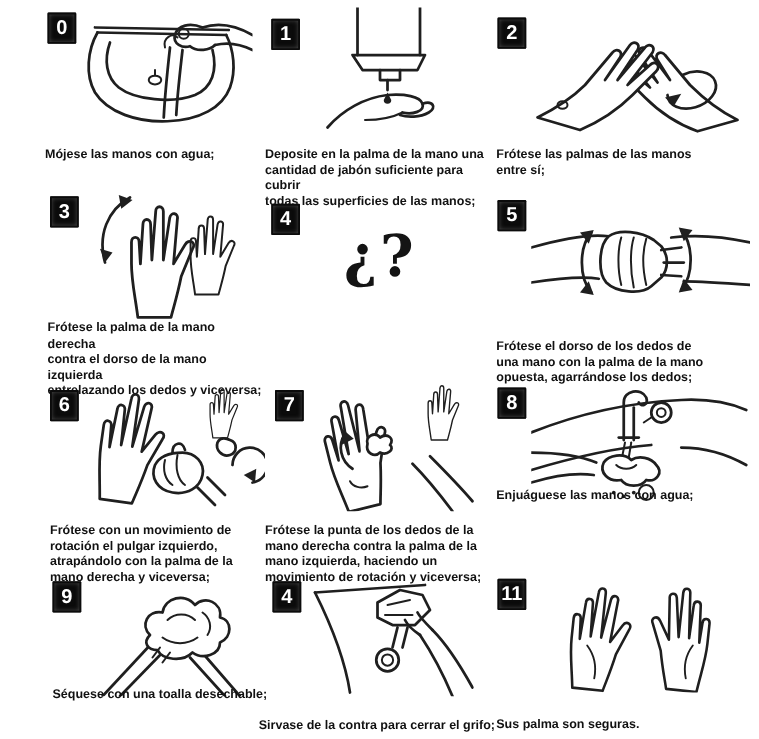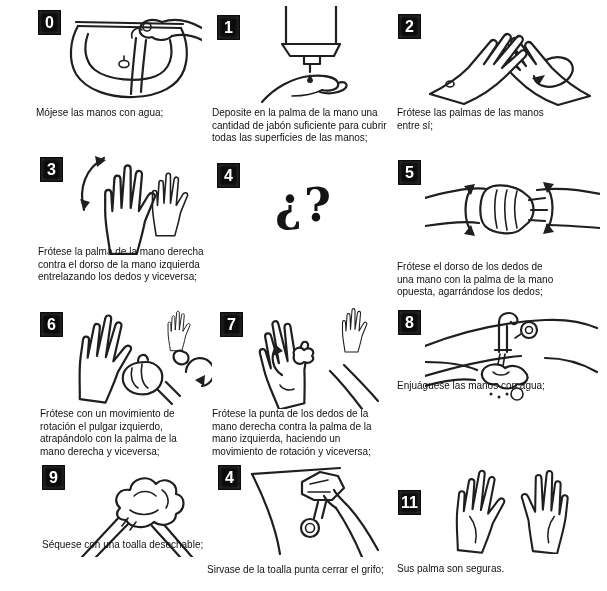--- a/index.html
+++ b/index.html
@@ -3,22 +3,22 @@
 <meta charset="utf-8">
 <style>
   html,body{margin:0;padding:0;background:#fff;}
   .poster{position:relative;width:607px;height:591px;background:#ffffff;overflow:hidden;
           font-family:"Liberation Sans",sans-serif;color:#151515;}
   .cell{position:absolute;}
   .badge{position:absolute;display:inline-flex;align-items:center;justify-content:center;
          background:#0b0b0b;color:#fff;font-weight:bold;font-size:16px;line-height:1;
          min-width:19px;height:25px;padding:0 2px;border-radius:1px;
          box-shadow:inset 0 0 0 1.5px #0b0b0b, inset 0 0 4px 1px #555;}
-  .caption{position:absolute;font-weight:normal;font-size:10px;line-height:12.5px;
-           white-space:pre-line;color:#111;}
+  .caption{position:absolute;font-weight:bold;font-size:10px;line-height:12.5px;
+           white-space:pre-line;color:#111;margin-top:11px;}
   .art{position:absolute;}
   .art svg{display:block;}
   .art svg *{stroke:#1f1f1f;stroke-width:2.2;fill:none;stroke-linecap:round;stroke-linejoin:round;}
   .art svg .solid{fill:#1f1f1f;stroke:none;}
   .art svg .fillw{fill:#ffffff;}
   .art svg .thin{stroke-width:1.6;}
   .qmarks{position:absolute;font-family:"DejaVu Serif",serif;font-weight:600;
           font-size:46px;color:#141414;letter-spacing:2px;}
   .defs{position:absolute;width:0;height:0;overflow:hidden;}
 </style>
@@ -241,25 +241,25 @@
         <path d="M82,40 L78,56"></path>
         <path class="fillw" d="M58,20 L76,10 L94,14 L100,26 L88,38 L70,38 L58,32 Z"></path>
         <path d="M66,22 L84,18" class="thin"></path>
         <path d="M64,30 L86,30" class="thin"></path>
         <path d="M118,95 C110,76 100,58 92,46"></path>
         <path d="M134,88 C124,70 112,52 102,42"></path>
         <path d="M92,46 C86,42 82,38 80,34"></path>
         <path d="M102,42 C96,36 92,32 90,28"></path>
       </svg>
     </div>
-    <div class="caption" style="left:207px;top:564px;width:192px;">Sirvase de la toalla punta cerrar el grifo;</div>
-  </div>
-
-  <div class="cell">
-    <div class="badge" style="left:398px;top:490px;">11</div>
+    <div class="caption" style="left:207px;top:564px;width:192px;">Sirvase de la contra para cerrar el grifo;</div>
+  </div>
+
+  <div class="cell">
+    <div class="badge" style="left:398px;top:463px;">11</div>
     <div class="art" style="left:427px;top:462px;">
       <svg width="170" height="92" viewBox="0 0 170 98">
         <use href="#hand" transform="translate(18,2) rotate(6 32 48)"></use>
         <use href="#hand" transform="translate(152,2) scale(-1,1) rotate(-6 32 48)"></use>
         <path d="M40,58 C46,66 48,76 46,86" class="thin"></path>
         <path d="M130,58 C124,66 122,76 124,86" class="thin"></path>
       </svg>
     </div>
     <div class="caption" style="left:397px;top:563px;width:195px;">Sus palma son seguras.</div>
   </div>

